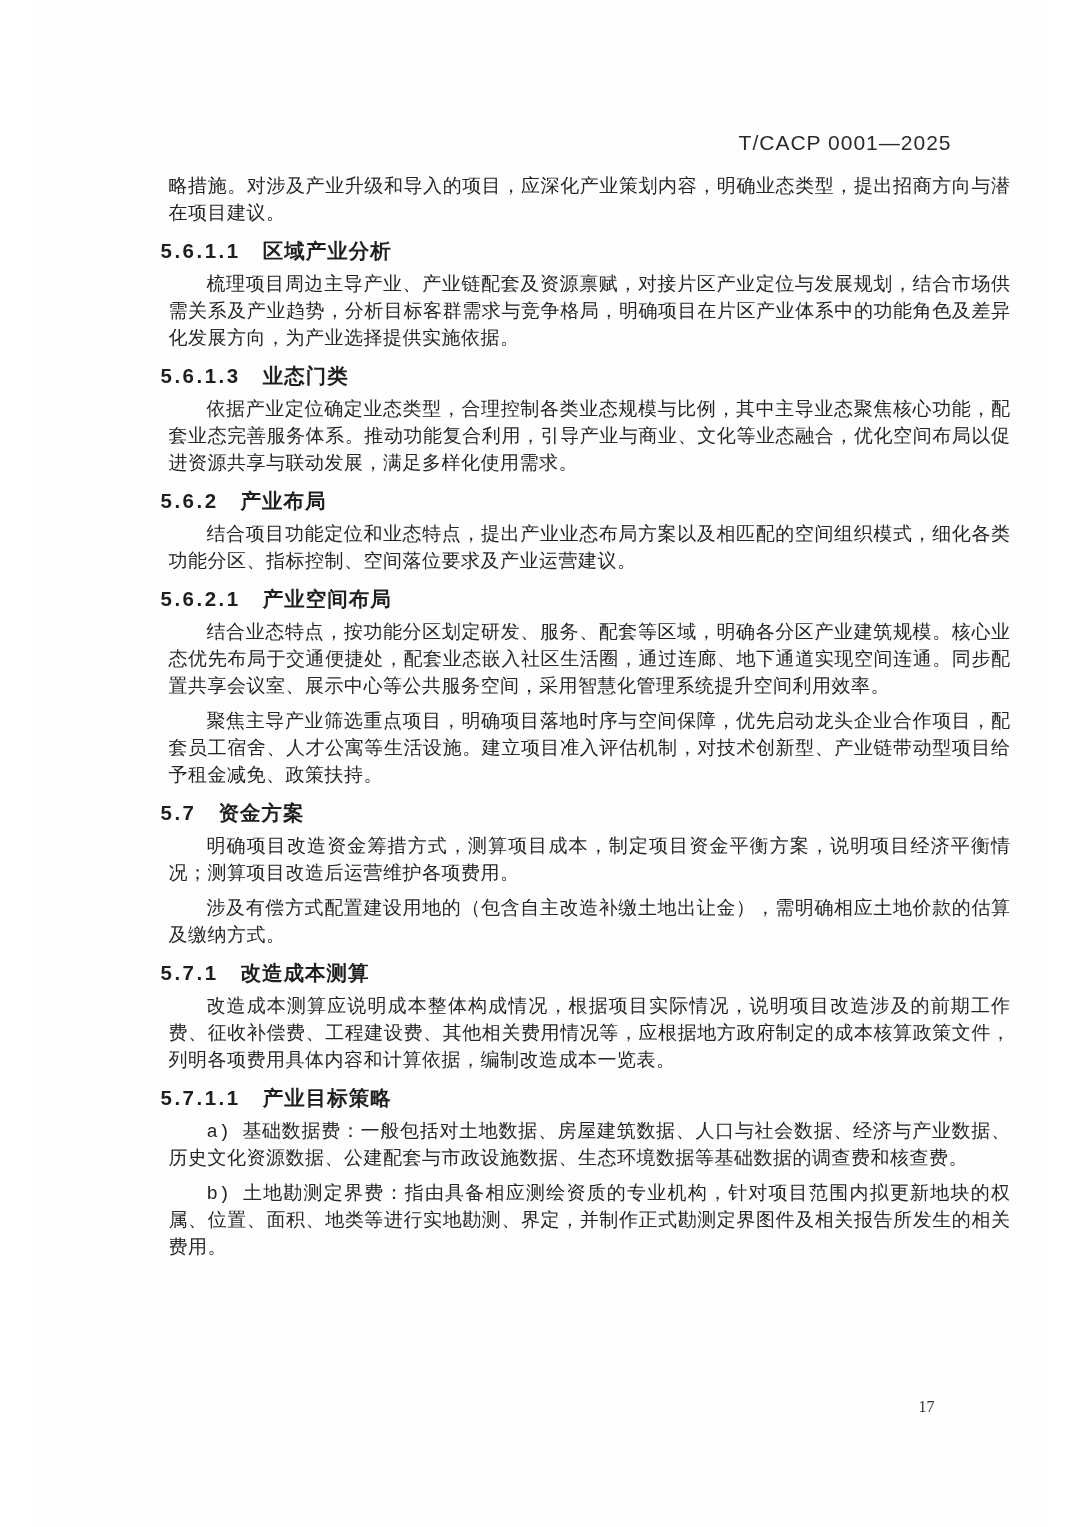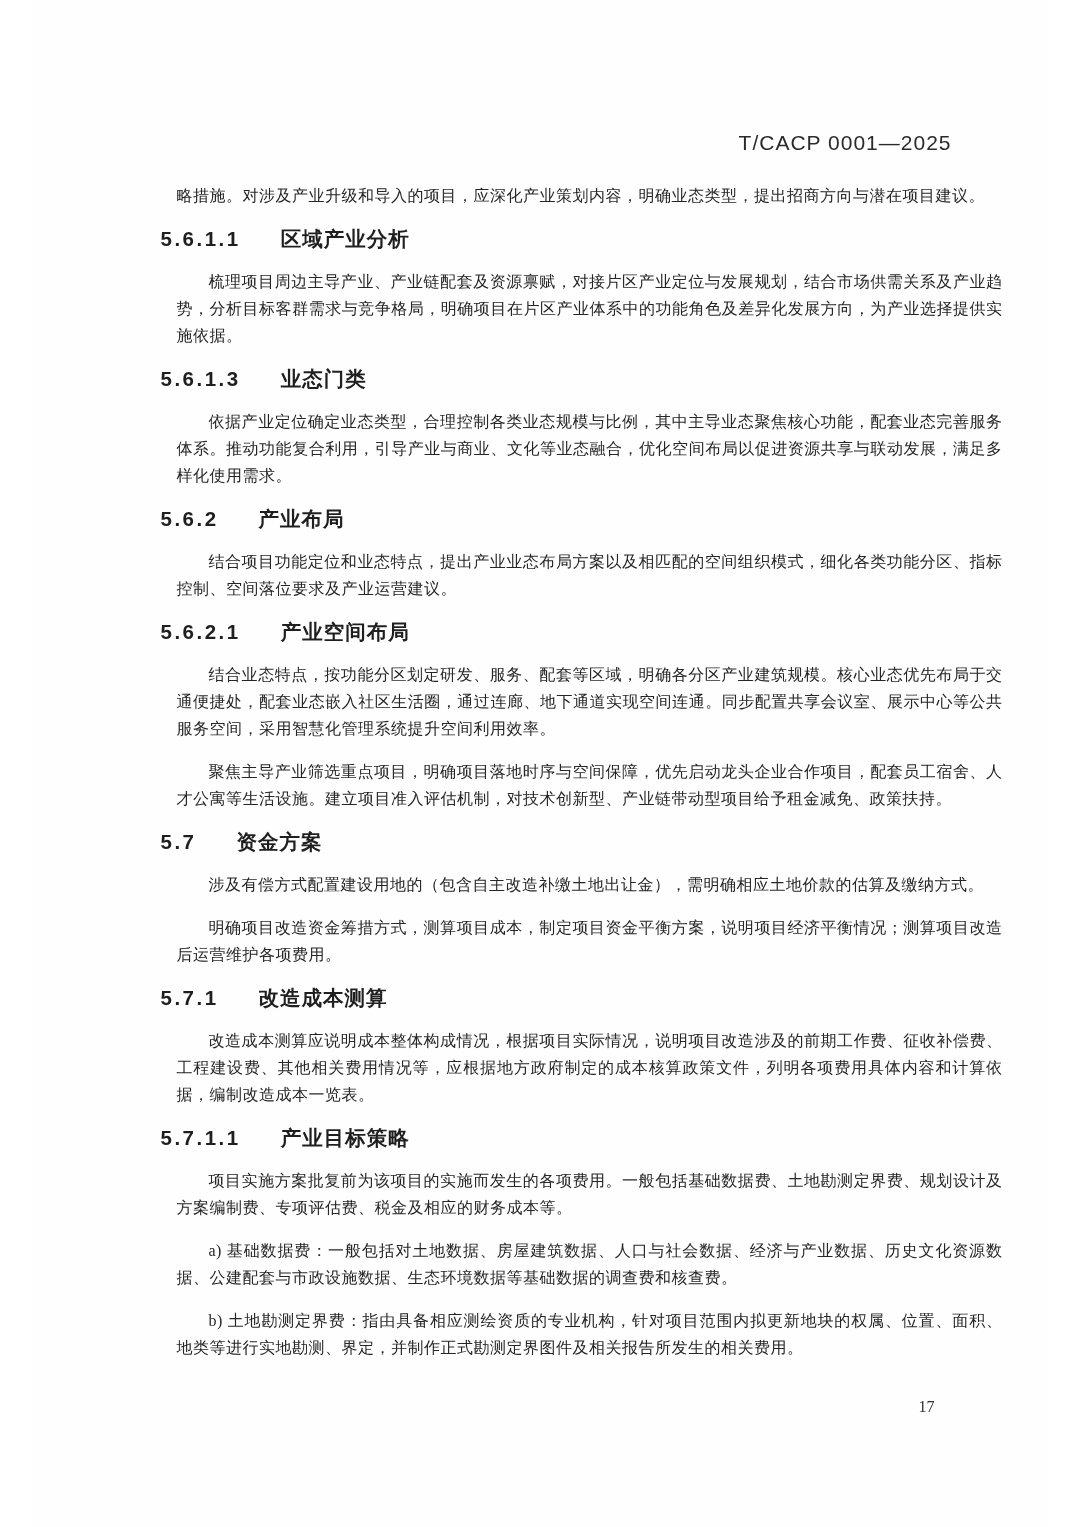--- a/index.html
+++ b/index.html
@@ -29,46 +29,47 @@
     letter-spacing: 1px;
     color: #2a2a2a;
   }
   .content {
     position: absolute;
     top: 166px;
     left: 127px;
     width: 858px;
   }
   p.para {
-    margin: 16px;
-    font-size: 16px;
+    margin: 8px;
+    font-size: 19px;
     line-height: 27px;
     text-align: justify;
     text-justify: inter-ideograph;
     color: #262626;
     letter-spacing: 0.5px;
+    font-family: Liberation Mono, monospace;
   }
   p.para.indent {
     text-indent: 2em;
   }
   .intro {
     margin-top: 10px;
   }
   .sec-heading {
     margin: 9px 0 6px 0;
     font-family: "Liberation Sans", "DejaVu Sans", sans-serif;
     font-weight: bold;
     font-size: 20.5px;
     line-height: 27px;
     color: #1f1f1f;
     white-space: nowrap;
   }
   .sec-heading .num {
     letter-spacing: 2.5px;
-    margin-right: 40px;
+    margin-right: 22px;
     font-weight: bold;
   }
   .sec-heading .title {
     letter-spacing: 1px;
   }
   .page-footer {
     position: absolute;
     top: 1398px;
     right: 112px;
     font-family: "Liberation Serif", "DejaVu Serif", serif;
@@ -119,36 +120,35 @@
     </section>
 
     <section>
       <p class="para indent">聚焦主导产业筛选重点项目，明确项目落地时序与空间保障，优先启动龙头企业合作项目，配套员工宿舍、人才公寓等生活设施。建立项目准入评估机制，对技术创新型、产业链带动型项目给予租金减免、政策扶持。</p>
     </section>
 
     <section>
       <div class="sec-heading">
         <span class="num">5.7</span><span class="title">资金方案</span>
       </div>
+      <p class="para indent">明确项目改造资金筹措方式，测算项目成本，制定项目资金平衡方案，说明项目经济平衡情况；测算项目改造后运营维护各项费用。</p>
       <p class="para indent">涉及有偿方式配置建设用地的（包含自主改造补缴土地出让金），需明确相应土地价款的估算及缴纳方式。</p>
-      <p class="para indent">明确项目改造资金筹措方式，测算项目成本，制定项目资金平衡方案，说明项目经济平衡情况；测算项目改造后运营维护各项费用。</p>
     </section>
 
     <section>
       <div class="sec-heading">
         <span class="num">5.7.1</span><span class="title">改造成本测算</span>
       </div>
       <p class="para indent">改造成本测算应说明成本整体构成情况，根据项目实际情况，说明项目改造涉及的前期工作费、征收补偿费、工程建设费、其他相关费用情况等，应根据地方政府制定的成本核算政策文件，列明各项费用具体内容和计算依据，编制改造成本一览表。</p>
     </section>
 
     <section>
       <div class="sec-heading">
         <span class="num">5.7.1.1</span><span class="title">产业目标策略</span>
       </div>
-      <p class="para indent">项目实施方案批复前为该项目的实施而发生的各项费用。一般包括基础数据费、土地勘测定界费、规划设计及方案编制费、专项评估费、税金及相应的财务成本等。</p>
       <p class="para indent">a) 基础数据费：一般包括对土地数据、房屋建筑数据、人口与社会数据、经济与产业数据、历史文化资源数据、公建配套与市政设施数据、生态环境数据等基础数据的调查费和核查费。</p>
       <p class="para indent">b) 土地勘测定界费：指由具备相应测绘资质的专业机构，针对项目范围内拟更新地块的权属、位置、面积、地类等进行实地勘测、界定，并制作正式勘测定界图件及相关报告所发生的相关费用。</p>
     </section>
 
   </main>
 
   <div class="page-footer">
     <span>17</span>
   </div>
 

